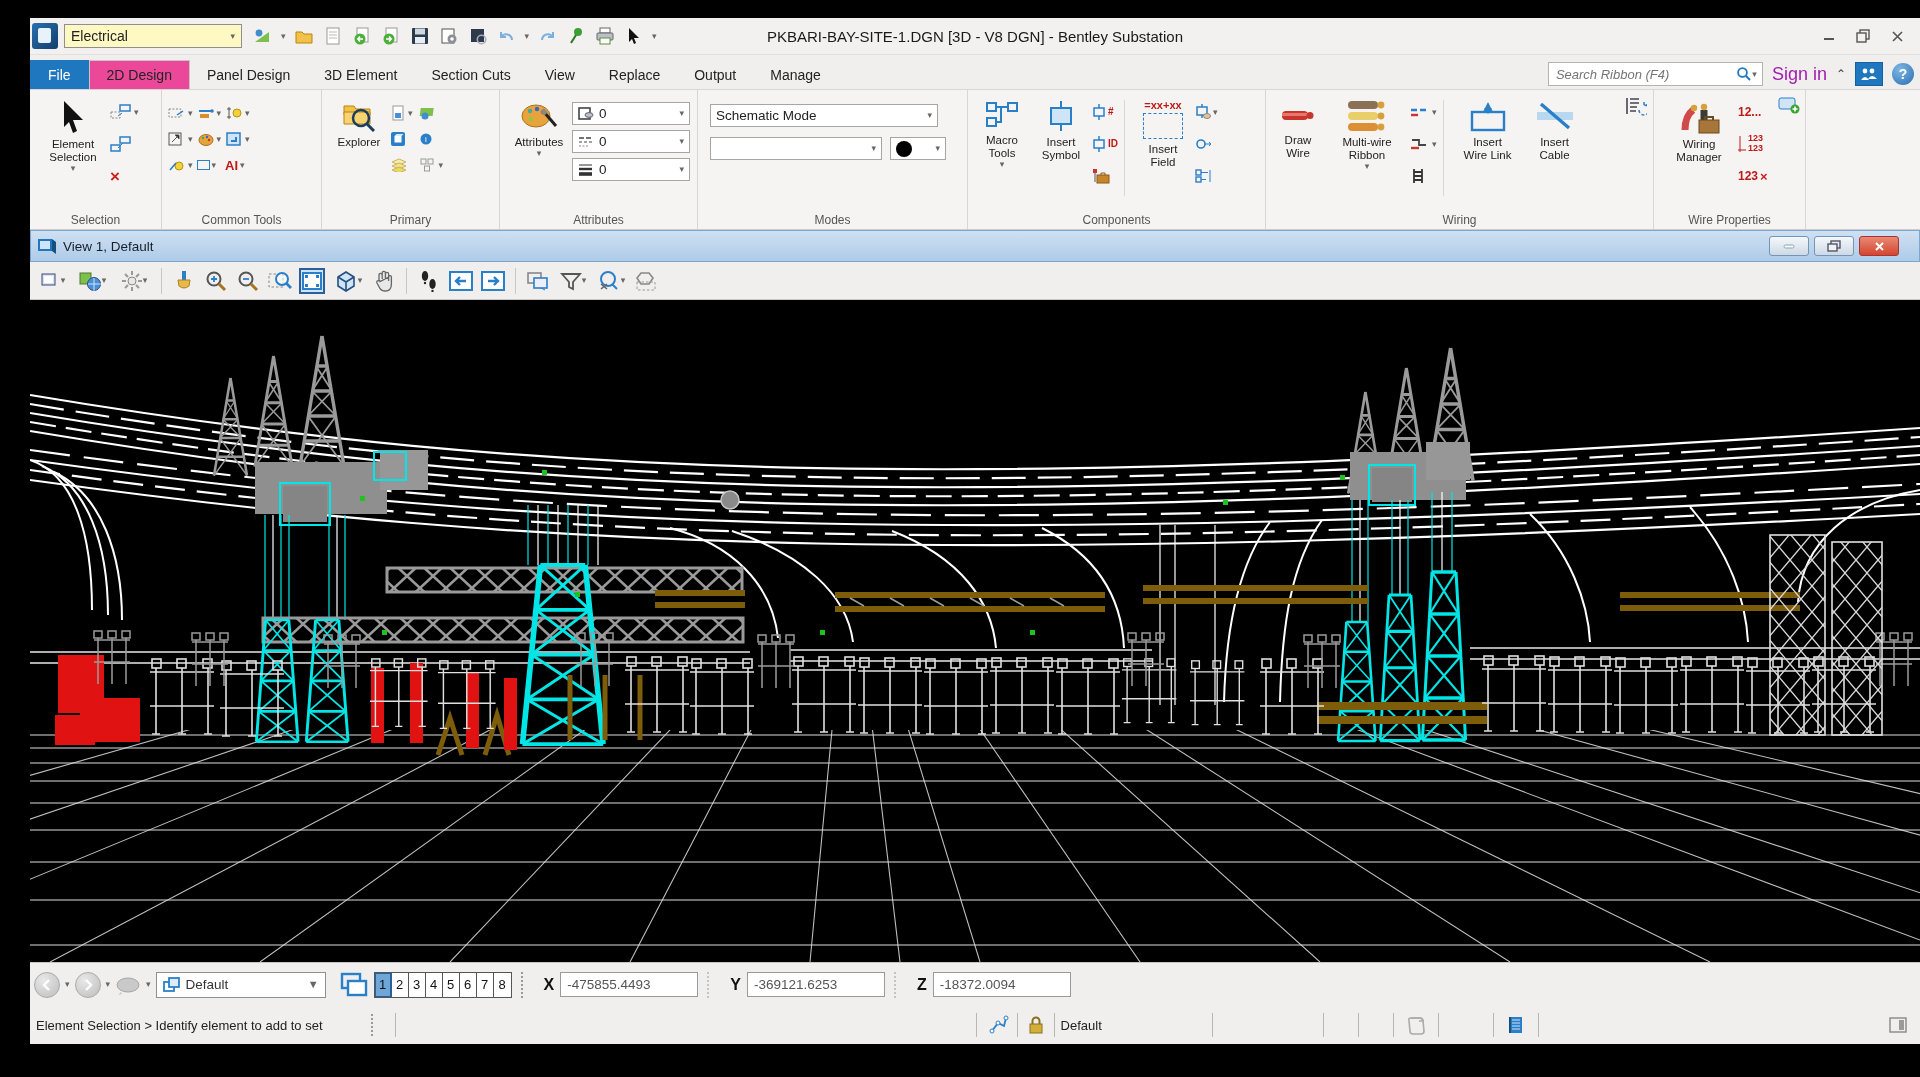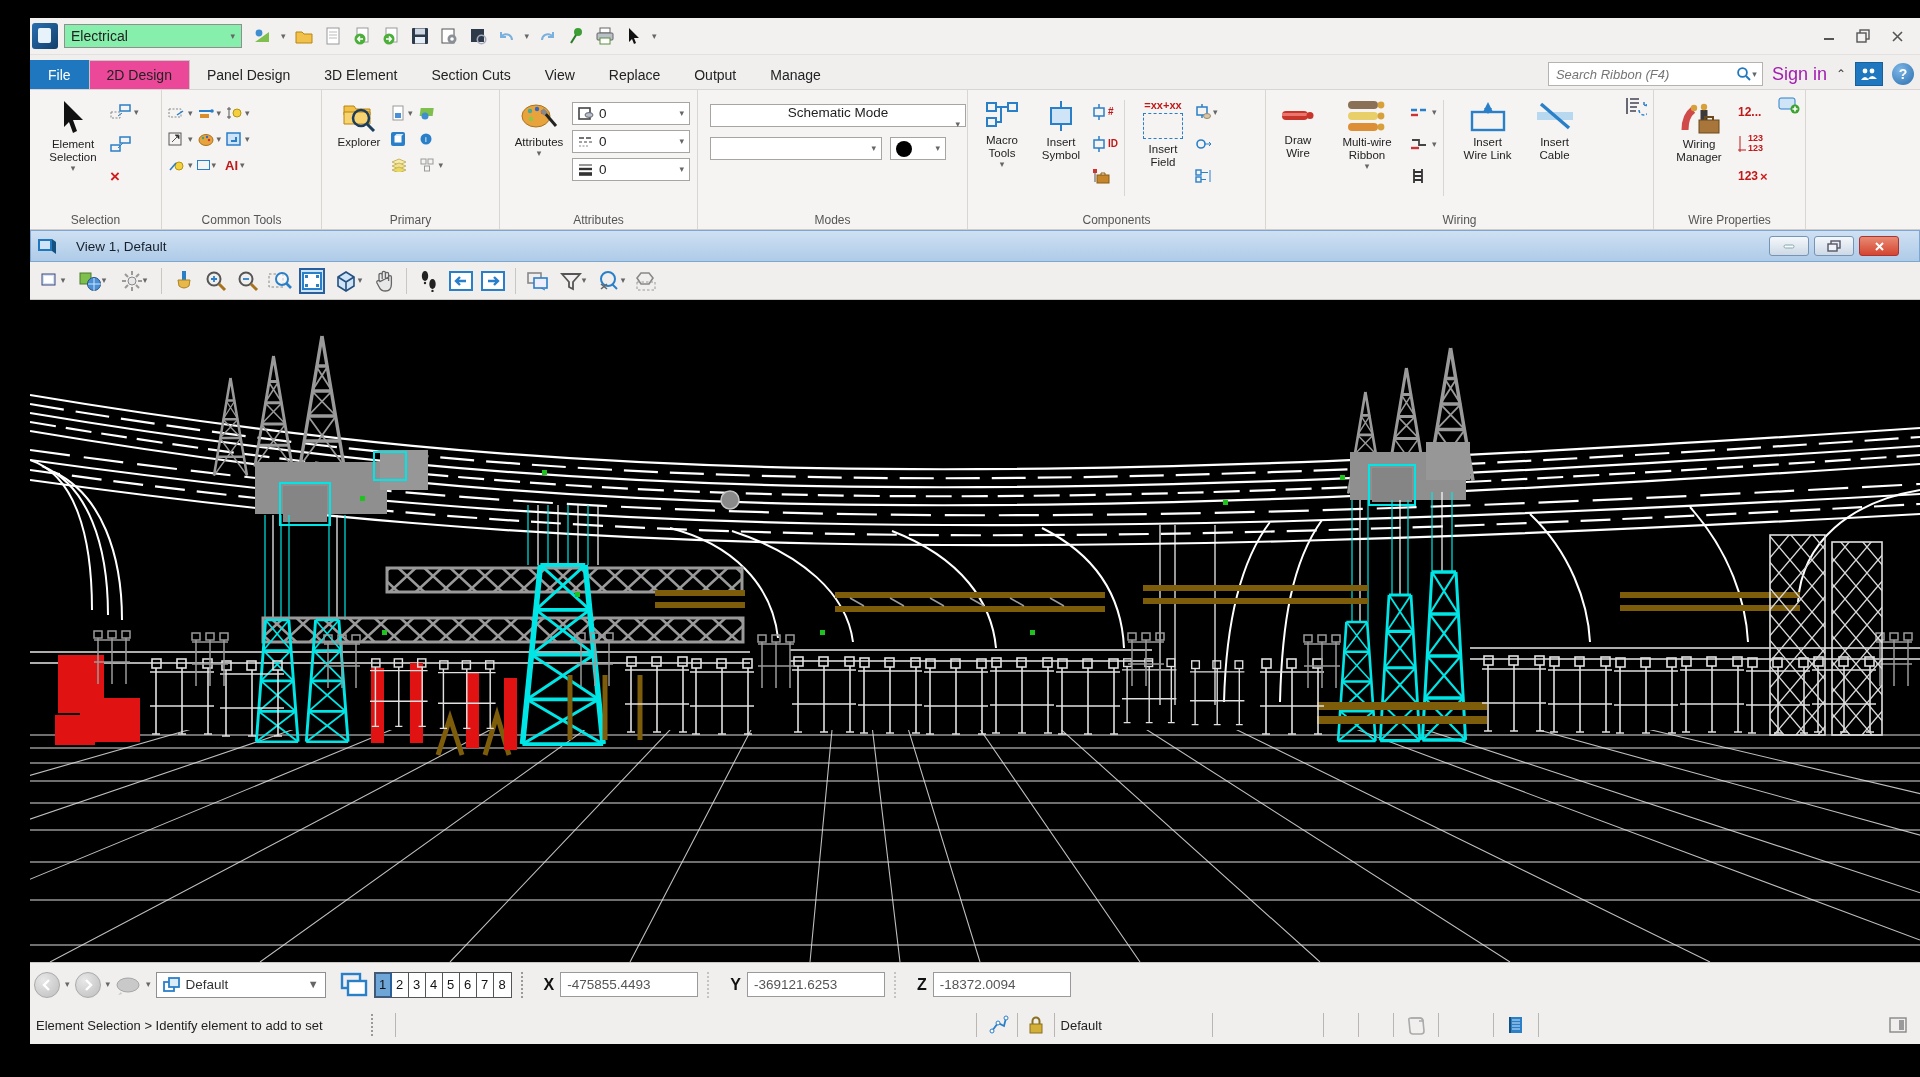--- a/index.html
+++ b/index.html
@@ -5,21 +5,21 @@
   html,body{margin:0;padding:0;background:#000;}
   *{box-sizing:border-box;}
   .screen{position:relative;width:1920px;height:1077px;background:#000;overflow:hidden;
           font-family:"Liberation Sans",sans-serif;color:#333;}
   .window{position:absolute;left:30px;top:18px;width:1890px;height:1026px;background:#f0efee;}
 
   
   .titlebar{position:absolute;left:0;top:0;right:0;height:37px;background:#f2f1f0;border-bottom:1px solid #e3e1df;display:flex;align-items:center;}
   .appicon{width:26px;height:26px;margin:0 6px 0 2px;background:linear-gradient(135deg,#2a6fb0,#123f6b);border-radius:3px;position:relative;}
   .appicon:after{content:"";position:absolute;left:6px;top:5px;width:13px;height:15px;background:#e8f2fb;border-radius:2px;}
-  .wscombo{width:178px;height:24px;background:#86efac;border:1px solid #8f8f8f;display:flex;align-items:center;padding:0 6px;font-size:14px;color:#222;}
+  .wscombo{width:178px;height:24px;background:#fef9c3;border:1px solid #8f8f8f;display:flex;align-items:center;padding:0 6px;font-size:14px;color:#222;}
   .wscombo .car{margin-left:auto;}
   .car{font-size:9px;color:#666;line-height:1;}
   .qat{display:flex;align-items:center;gap:7px;margin-left:10px;}
   .qbtn{width:22px;height:22px;display:flex;align-items:center;justify-content:center;}
   .ttl{position:absolute;left:0;right:0;text-align:center;font-size:15px;color:#1a1a1a;pointer-events:none;}
   .wcaps{margin-left:auto;display:flex;align-items:center;gap:4px;padding-right:8px;}
   .wcap{width:30px;height:22px;display:flex;align-items:center;justify-content:center;color:#555;}
 
   
   .tabrow{position:absolute;left:0;top:37px;right:0;height:35px;background:#f0efee;display:flex;align-items:flex-end;border-bottom:1px solid #d8d5d2;}
@@ -48,21 +48,21 @@
   .combo .car{margin-left:auto;}
   .redtx{color:#c01818;font-weight:bold;font-size:10px;line-height:1;}
 
   
   .shp{display:inline-block;position:relative;}
   .dashedbox{width:15px;height:11px;border:1px dashed #2a7fc9;}
   .bluebox{width:13px;height:10px;border:1.5px solid #2a7fc9;}
   .xred{color:#cf1d1d;font-size:17px;font-weight:bold;line-height:1;}
 
   
-  .viewtitle{position:absolute;left:0;top:212px;right:0;height:32px;background:linear-gradient(#cfe0f2,#aecbe8);border:1px solid #7da7d0;display:flex;align-items:center;padding:0 6px;gap:13px;}
+  .viewtitle{position:absolute;left:0;top:212px;right:0;height:32px;background:linear-gradient(#cfe0f2,#aecbe8);border:1px solid #7da7d0;display:flex;align-items:center;padding:0 6px;}
   .viewtitle .vtxt{font-size:13.5px;color:#15202c;margin-left:6px;}
   .vwcaps{margin-left:auto;display:flex;gap:5px;padding-right:14px;}
   .vwbtn{width:40px;height:20px;border:1px solid #7694b5;border-radius:3px;background:linear-gradient(#f5f8fb,#cdd9e6);display:flex;align-items:center;justify-content:center;color:#445;}
   .vwbtn.close{background:linear-gradient(#e88a74,#d4452f);border-color:#a33;color:#fff;}
   .viewtools{position:absolute;left:0;top:244px;right:0;height:38px;background:#f0efee;border-bottom:1px solid #c9c6c3;display:flex;align-items:center;gap:6px;padding:0 8px;}
   .vtsep{width:1px;height:26px;background:#c9c6c3;margin:0 3px;}
   .vtb{width:26px;height:26px;display:flex;align-items:center;justify-content:center;}
   .vtb.active{border:2px solid #2a5f9e;background:#cfe4f7;}
 
   
@@ -179,20 +179,21 @@
               <rect x="5" y="12" width="10" height="6" fill="#fff" stroke="#5a8f3d"></rect>
             </svg>
           </span>
       <span class="qbtn">
             <svg width="20" height="20" viewBox="0 0 20 20">
               <polygon points="5,2 15,12 10,12 12,17 10,18 8,13 5,16" fill="#111"></polygon>
             </svg>
           </span>
       <span class="car">▾</span>
     </div>
+    <div class="ttl">PKBARI-BAY-SITE-1.DGN [3D - V8 DGN] - Bentley Substation</div>
     <div class="wcaps">
       <span class="wcap">
             <svg width="12" height="12" viewBox="0 0 12 12">
               <rect x="1" y="8" width="10" height="2" fill="#555"></rect>
             </svg>
           </span>
       <span class="wcap">
             <svg width="14" height="14" viewBox="0 0 14 14">
               <rect x="4" y="1" width="9" height="9" fill="none" stroke="#555" stroke-width="1.4"></rect>
               <rect x="1" y="4" width="9" height="9" fill="#f2f1f0" stroke="#555" stroke-width="1.4"></rect>
@@ -434,21 +435,21 @@
               </svg>
           <span style="margin-left:5px;">0</span>
               <span class="car">▾</span>
         </div>
       </div>
       <div class="glabel">Attributes</div>
     </div>
 
     <div class="rgroup" style="width:270px;padding-left:12px;">
       <div style="display:flex;flex-direction:column;gap:10px;padding-top:8px;">
-        <div class="combo" style="width:256px;flex-direction:column;">
+        <div class="combo" style="width:228px;">
           <span>Schematic Mode</span>
               <span class="car">▾</span>
         </div>
         <div style="display:flex;gap:8px;">
           <div class="combo" style="width:172px;">
                 <span class="car">▾</span>
               </div>
           <div class="combo" style="width:56px;">
             <span style="width:16px;height:16px;border-radius:50%;background:#000;display:inline-block;"></span>
                 <span class="car">▾</span>

